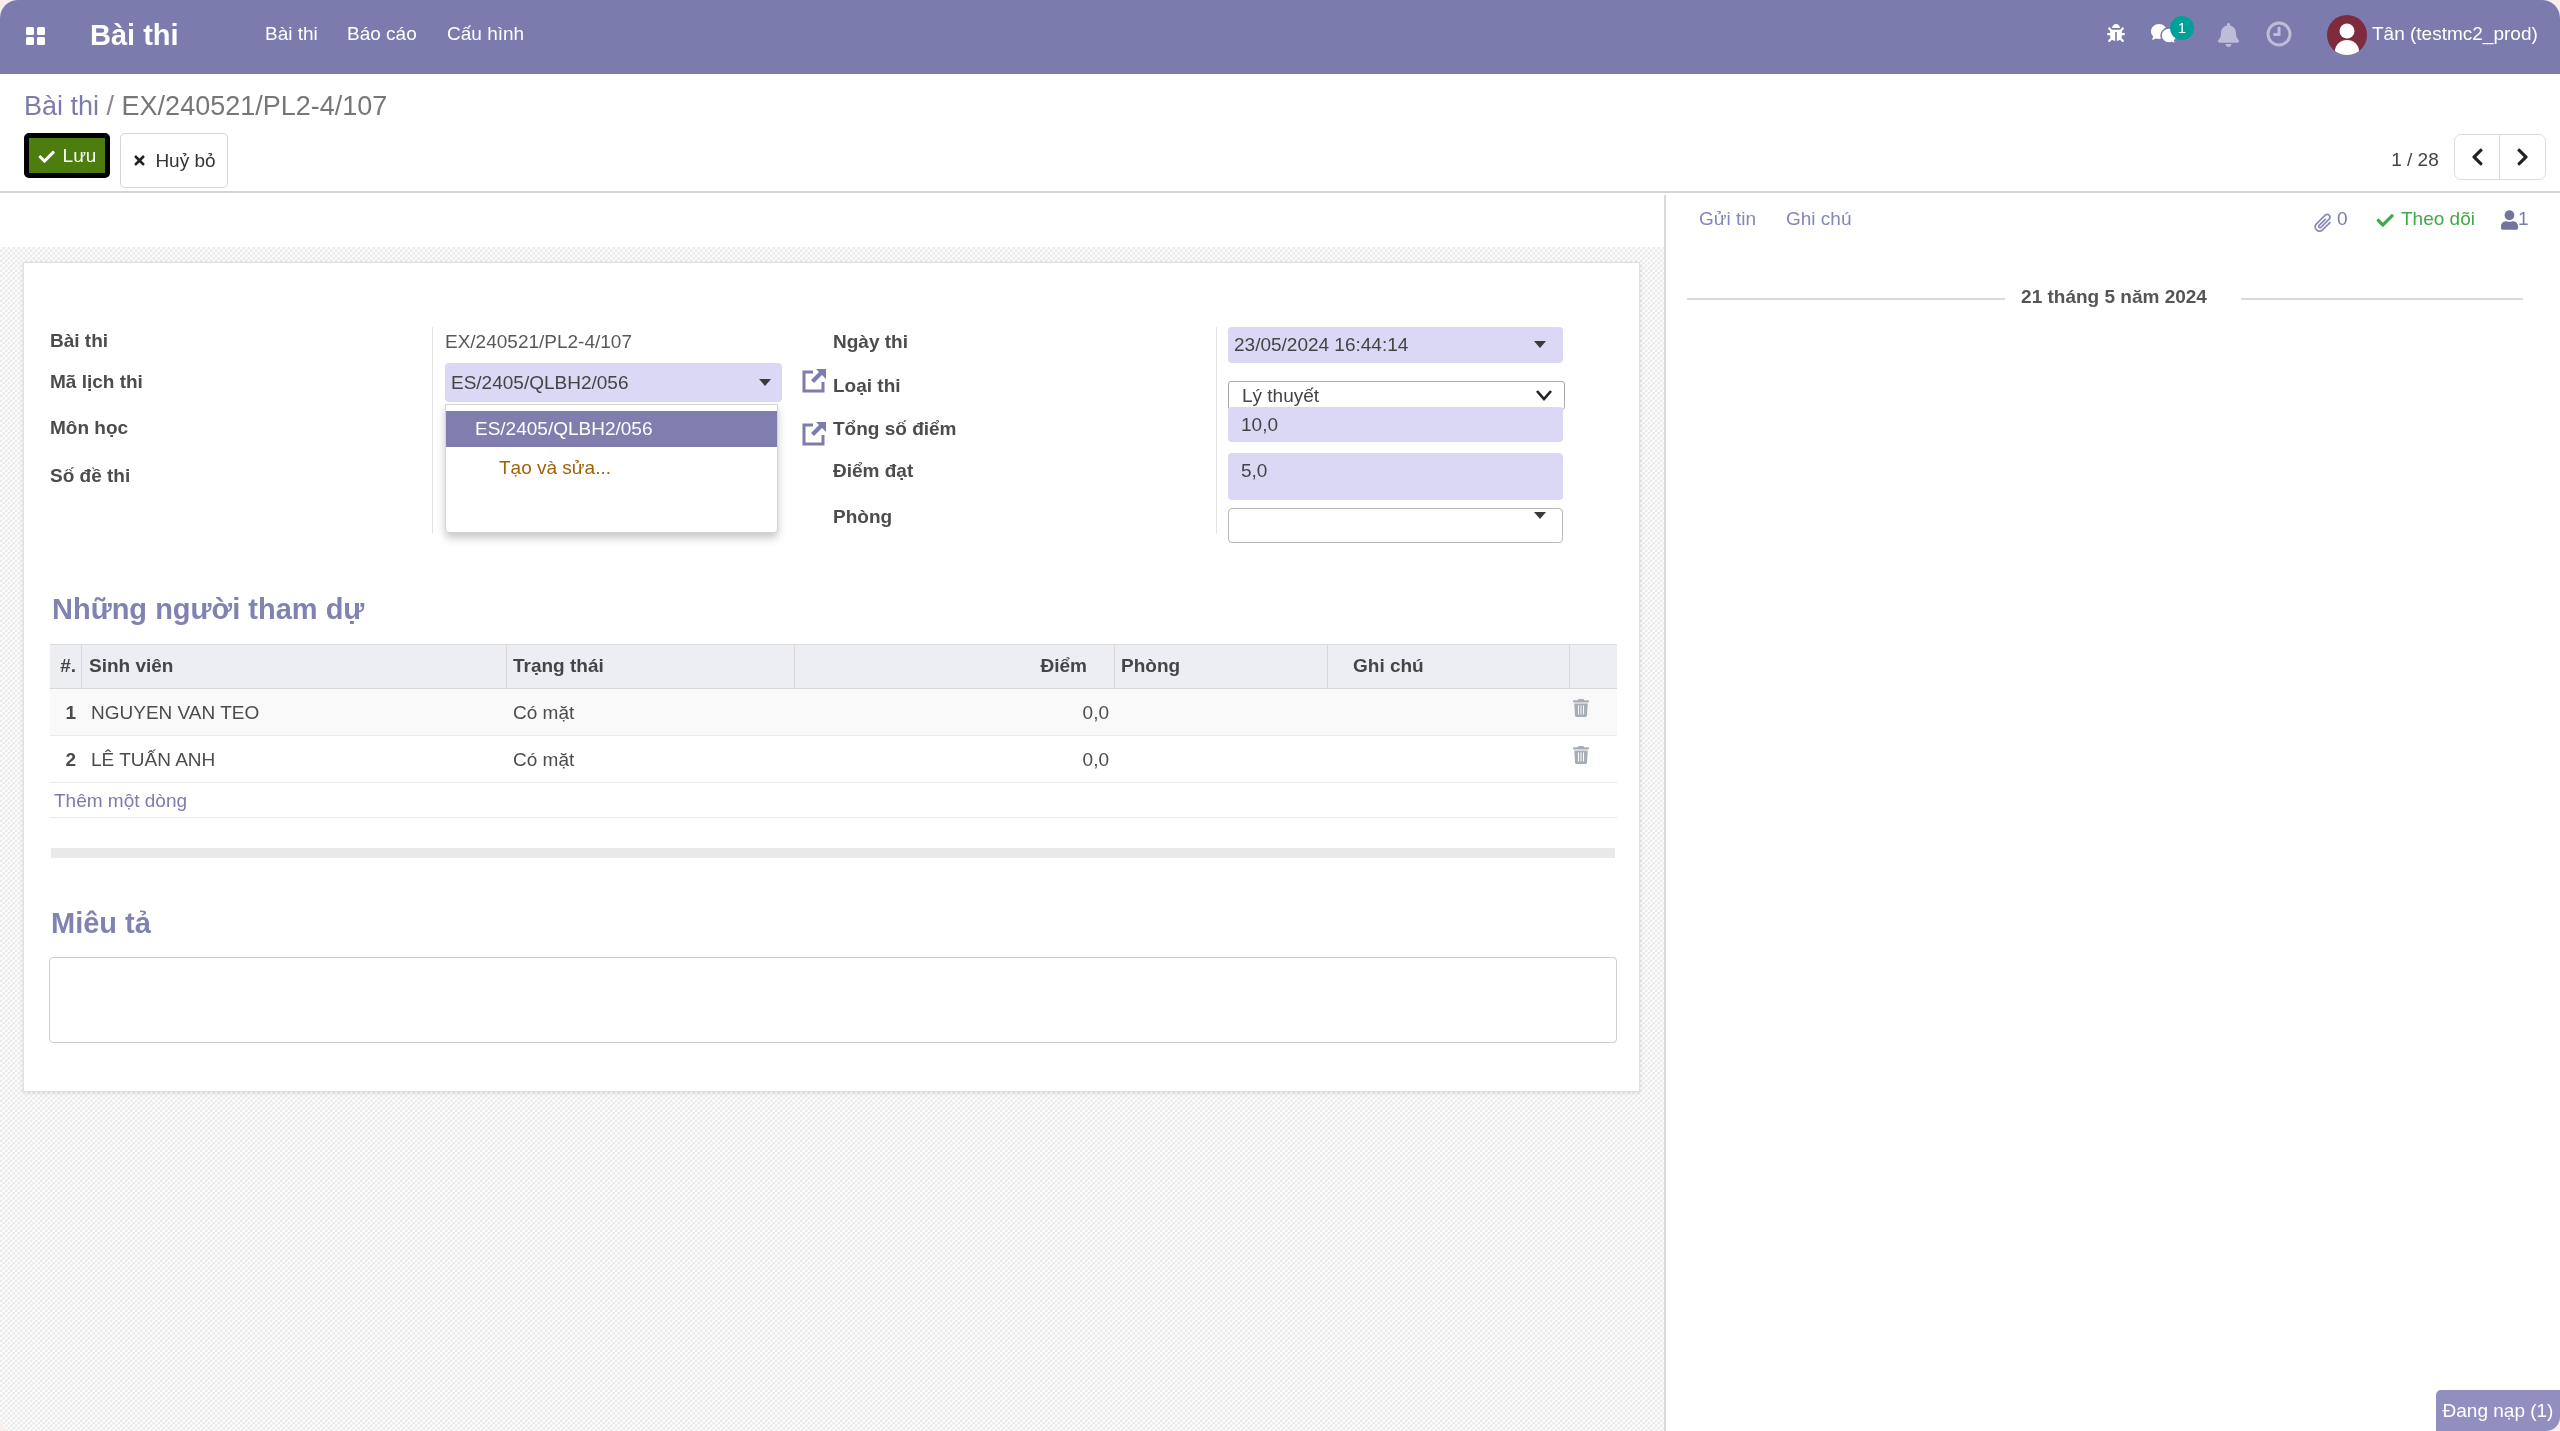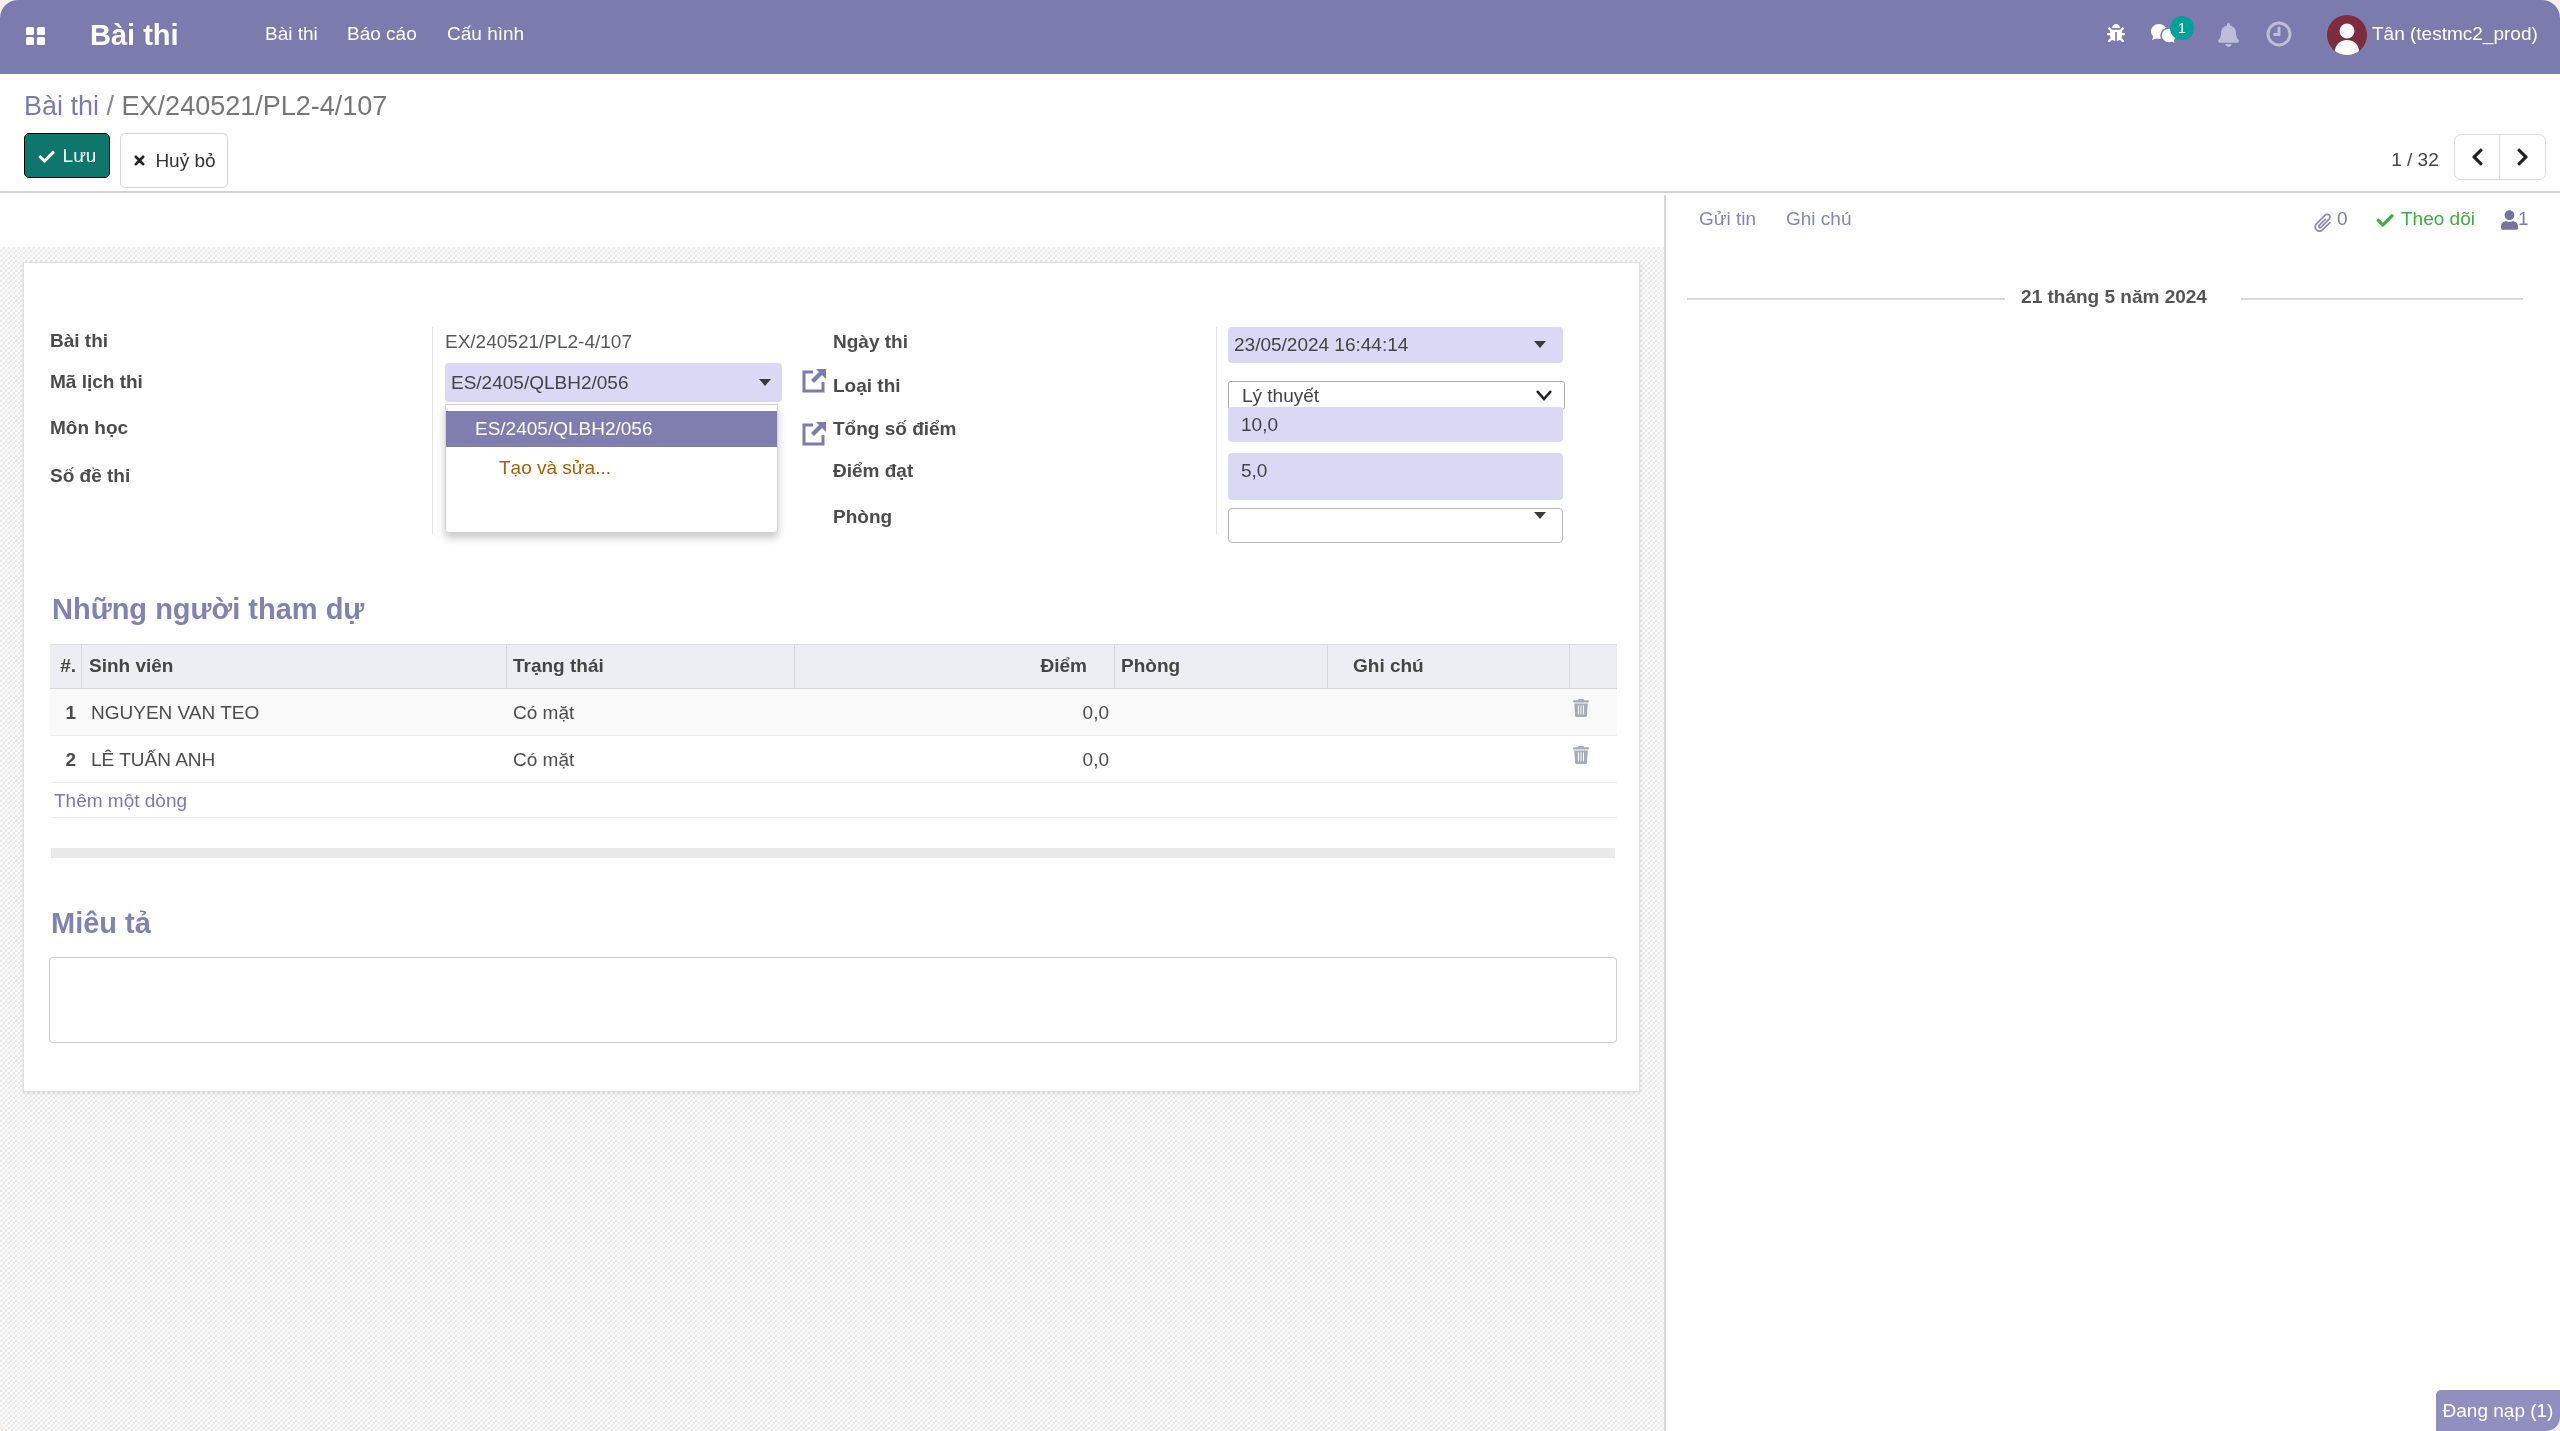--- a/index.html
+++ b/index.html
@@ -13,21 +13,21 @@
 .topmenu { position:absolute; top:23px; color:#fff; font-size:19px; }
 .navicon { position:absolute; top:0; }
 #username { position:absolute; left:2372px; top:23px; color:#fff; font-size:19px; }
 
 #cp { position:absolute; left:0; top:74px; width:2560px; height:119px; background:#fff; border-bottom:2px solid #d4d4d4; }
 #breadcrumb { position:absolute; left:24px; top:17px; font-size:27px; }
 #breadcrumb a { color:#7c7bad; text-decoration:none; }
 #breadcrumb .sep { color:#888; }
 #breadcrumb .cur { color:#777; }
 .btn { display:inline-flex; align-items:center; justify-content:center; border-radius:5px; font-size:19px; cursor:default; }
-.btn-primary { background:#0f766e; color:#fff; border:1px solid #000000; }
+.btn-primary { background:#4d7c0f; color:#fff; border:5px solid #000000; }
 .btn-default { background:#fff; color:#333; border:1px solid #d5d5d5; }
 #btn-save { position:absolute; left:24px; top:59px; width:86px; height:45px; }
 #btn-discard { position:absolute; left:120px; top:59px; width:108px; height:55px; }
 #pager-txt { position:absolute; left:2380px; top:63px; width:70px; text-align:center; color:#444; font-size:19px; line-height:46px;}
 #pager-btns { position:absolute; left:2454px; top:60px; width:92px; height:46px; border:1px solid #dcdcdc; border-radius:7px; background:#fff; display:flex; }
 #pager-btns .pbtn { width:45px; height:44px; display:flex; align-items:center; justify-content:center; }
 #pager-btns .pbtn:first-child { border-right:1px solid #dcdcdc; }
 
 #statusbar { position:absolute; left:0; top:195px; width:1664px; height:52px; background:#fff; border-bottom:2px solid #ccc; }
 #btn-sched { position:absolute; left:24px; top:4px; width:94px; height:44px; }
@@ -125,21 +125,21 @@
           <path fill="#fff" d="M173 439L7 273c-9-10-9-25 0-34l34-34c9-10 24-10 34 0l115 115L445 65c10-10 25-10 34 0l34 34c9 9 9 24 0 34L207 439c-9 9-25 9-34 0z"></path>
         </svg>
       Lưu
     </div>
     <div class="btn btn-default" id="btn-discard">
       <svg width="15" height="15" viewBox="0 0 352 512" style="margin-right:8px;">
           <path fill="#222" d="M242 256l100-100c12-12 12-32 0-44l-22-22c-12-12-32-12-44 0L176 190 76 90c-12-12-32-12-44 0L10 112c-12 12-12 32 0 44l100 100L10 356c-12 12-12 32 0 44l22 22c12 12 32 12 44 0l100-100 100 100c12 12 32 12 44 0l22-22c12-12 12-32 0-44L242 256z"></path>
         </svg>
       Huỷ bỏ
     </div>
-    <div id="pager-txt">1 / 32</div>
+    <div id="pager-txt">1 / 28</div>
     <div id="pager-btns">
       <div class="pbtn">
           <svg width="13" height="20" viewBox="0 0 320 512">
             <path fill="#222" d="M34 239L228 45c9-9 24-9 34 0l22 23c10 9 10 24 0 33L130 256l154 155c10 9 10 24 0 33l-22 23c-10 9-25 9-34 0L34 273c-10-10-10-25 0-34z"></path>
           </svg>
         </div>
       <div class="pbtn">
           <svg width="13" height="20" viewBox="0 0 320 512">
             <path fill="#222" d="M286 273L92 467c-9 9-24 9-34 0l-22-23c-10-9-10-24 0-33l154-155L36 101c-10-9-10-24 0-33l22-23c10-9 25-9 34 0l194 194c10 10 10 25 0 34z"></path>
           </svg>

